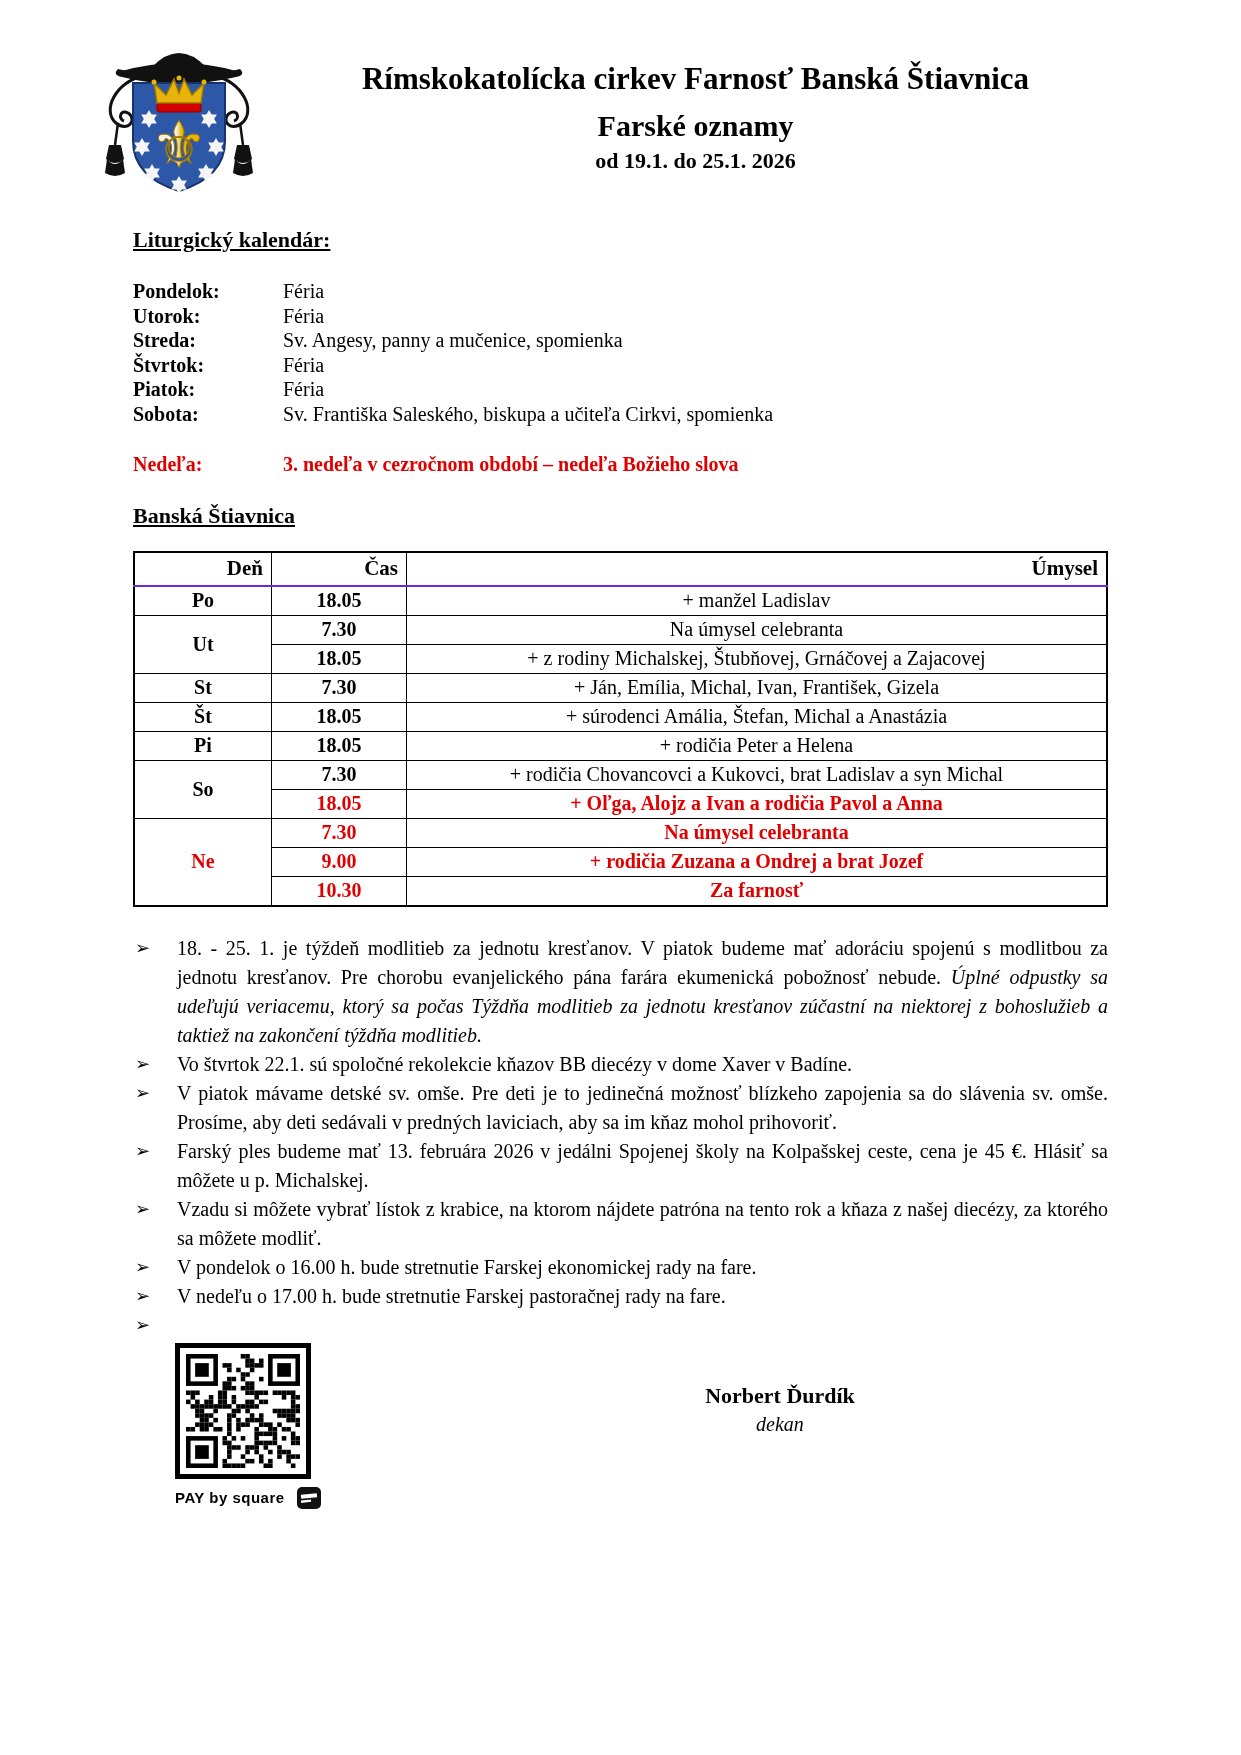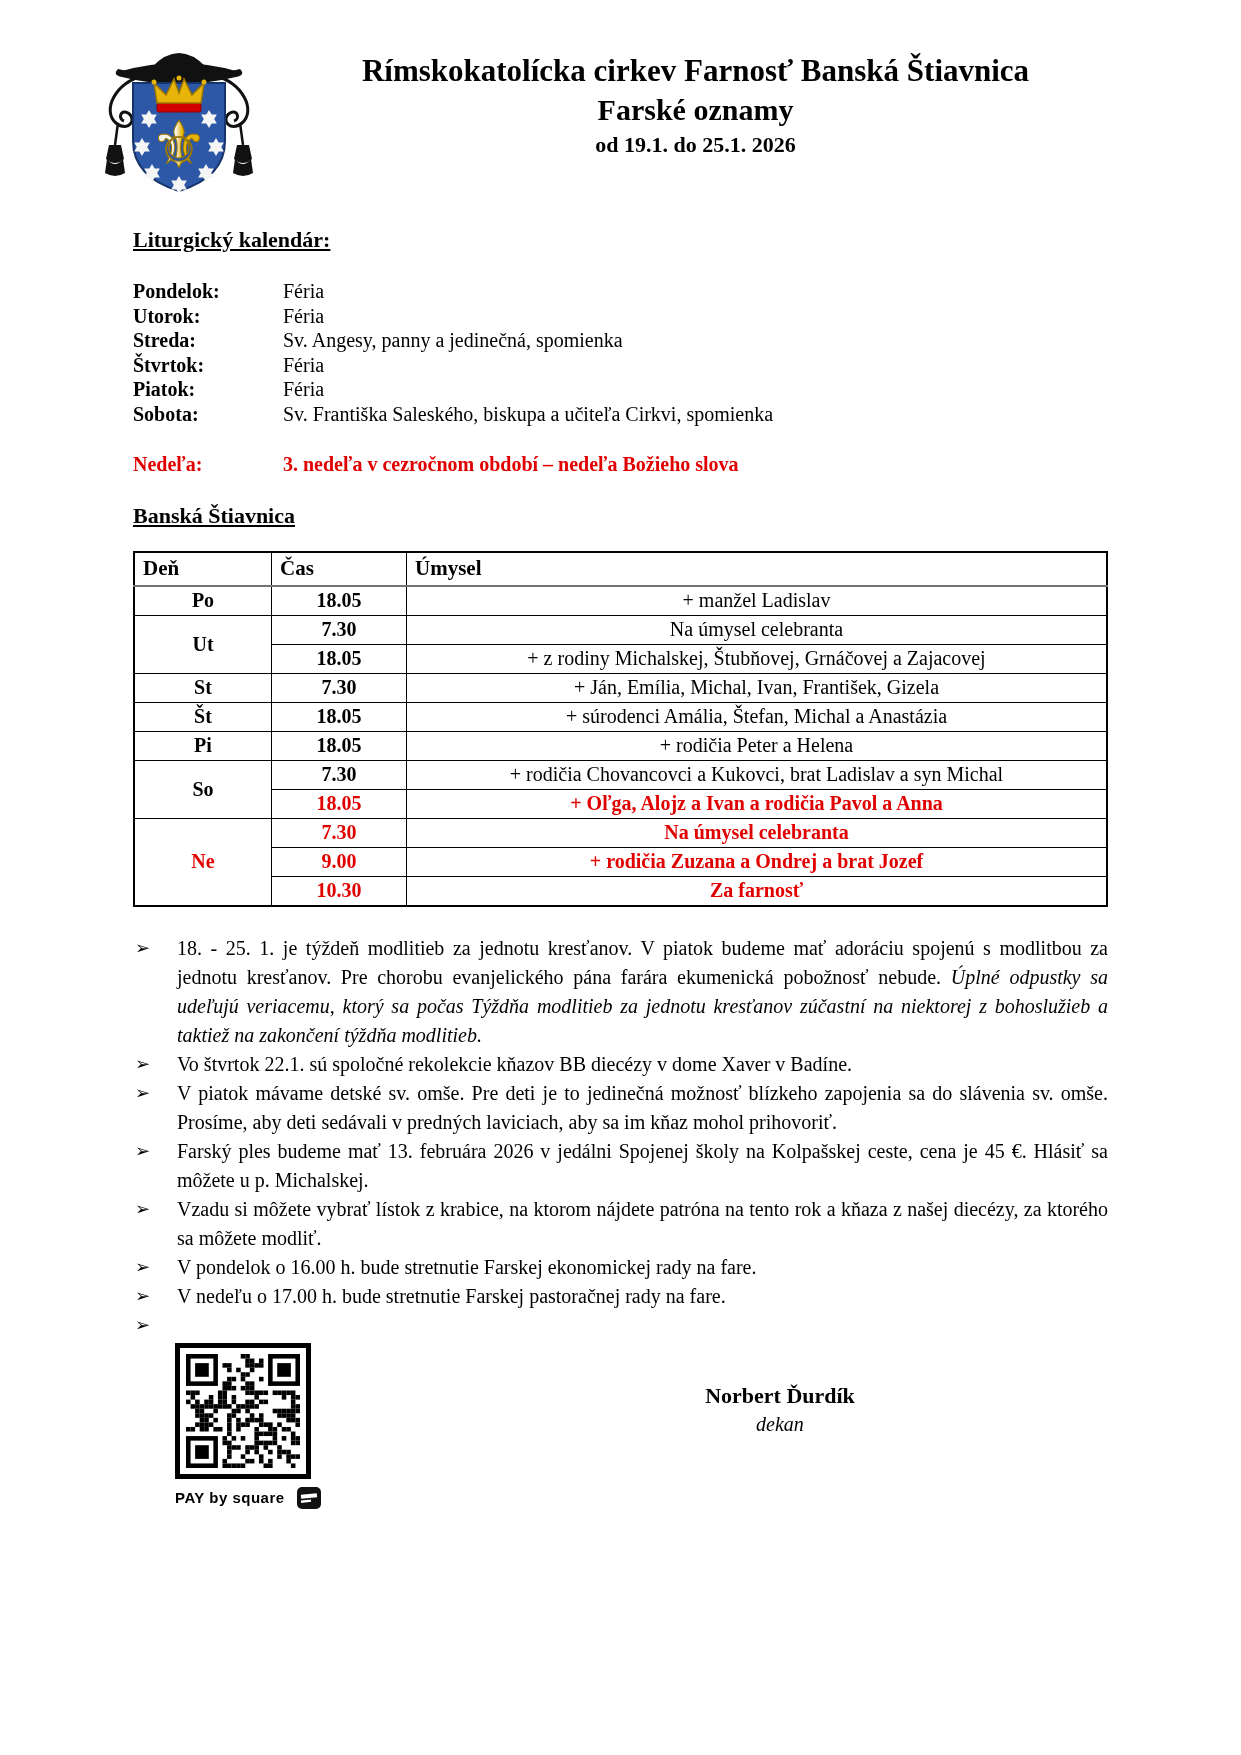--- a/index.html
+++ b/index.html
@@ -11,39 +11,39 @@
     font-family:"Liberation Serif", serif;
     color:#000;
     overflow:hidden;
     box-sizing:border-box;
     padding:35px 133px 0 133px;
   }
   
   .header{position:relative;display:flex;min-height:170px;}
   .logo{position:absolute;left:-33px;top:-2px;width:158px;height:168px;}
   .titles{flex:1;text-align:center;padding-left:150px;padding-top:14px;}
-  .title{font-size:31px;font-weight:bold;margin:4px;line-height:1.15;}
+  .title{font-size:31px;font-weight:bold;margin:12px;line-height:1.15;}
   .subtitle{font-size:30px;font-weight:bold;margin:4px 0 0 0;line-height:1.1;}
   .daterange{font-size:22px;font-weight:bold;margin-top:6px;}
   
   .sect-head{font-size:22px;font-weight:bold;text-decoration:underline;margin:0;}
   .lit-head{margin-top:22px;}
   
   .lit-rows{margin-top:26px;font-size:20px;}
   .lit-row{display:flex;line-height:24.5px;}
   .lit-day{font-weight:bold;width:150px;flex:0 0 150px;}
   .lit-feast{flex:1;}
   .red{color:var(--red);margin-top:26px;}
   .lit-row.red .lit-day,.lit-row.red .lit-feast{color:var(--red);font-weight:bold;}
   
   .sched-head{margin-top:26px;}
   table.sched{border-collapse:collapse;margin-top:22px;width:975px;font-size:20px;}
   table.sched th,table.sched td{border:1px solid #000;padding:1px 8px;text-align:center;}
   table.sched{border:2px solid #000;}
-  table.sched th{font-size:21px;font-weight:bold;text-align:left;height:30px;border-bottom:2px solid #737373;}
+  table.sched th{font-size:21px;font-weight:bold;text-align:right;height:30px;border-bottom:2px solid #6d28d9;}
   td.c-day{width:120px;text-align:center;font-weight:bold;}
   td.c-time{width:118px;text-align:center;font-weight:bold;margin-top:24px;}
   td.c-int{text-align:left;}
   table.sched td{height:26px;}
   td.redcell{color:var(--red);font-weight:bold;}
   
   ul.ann{list-style:none;margin:27px 0 0 0;padding:0;font-size:20px;}
   ul.ann li{position:relative;padding-left:44px;text-align:justify;line-height:29px;}
   ul.ann .bullet{position:absolute;left:2px;top:0;font-size:18px;}
   ul.ann em{font-style:italic;}
@@ -131,21 +131,21 @@
       <div class="lit-row">
         <span class="lit-day">Pondelok:</span>
         <span class="lit-feast">Féria</span>
       </div>
       <div class="lit-row">
         <span class="lit-day">Utorok:</span>
         <span class="lit-feast">Féria</span>
       </div>
       <div class="lit-row">
         <span class="lit-day">Streda:</span>
-        <span class="lit-feast">Sv. Angesy, panny a jedinečná, spomienka</span>
+        <span class="lit-feast">Sv. Angesy, panny a mučenice, spomienka</span>
       </div>
       <div class="lit-row">
         <span class="lit-day">Štvrtok:</span>
         <span class="lit-feast">Féria</span>
       </div>
       <div class="lit-row">
         <span class="lit-day">Piatok:</span>
         <span class="lit-feast">Féria</span>
       </div>
       <div class="lit-row">

